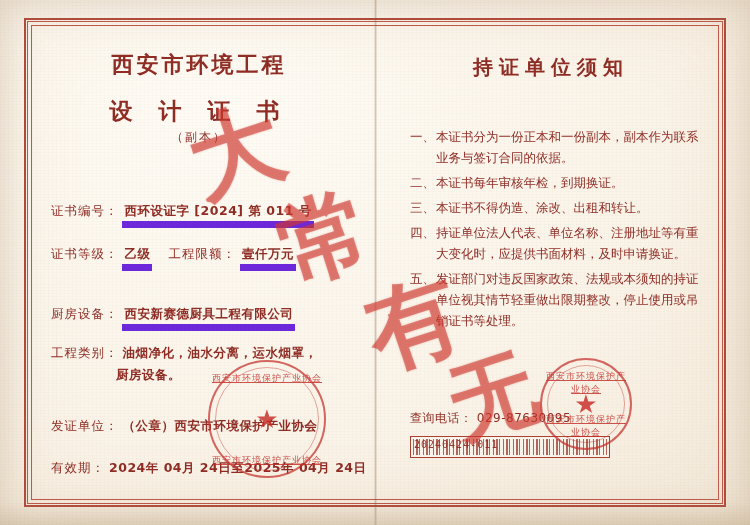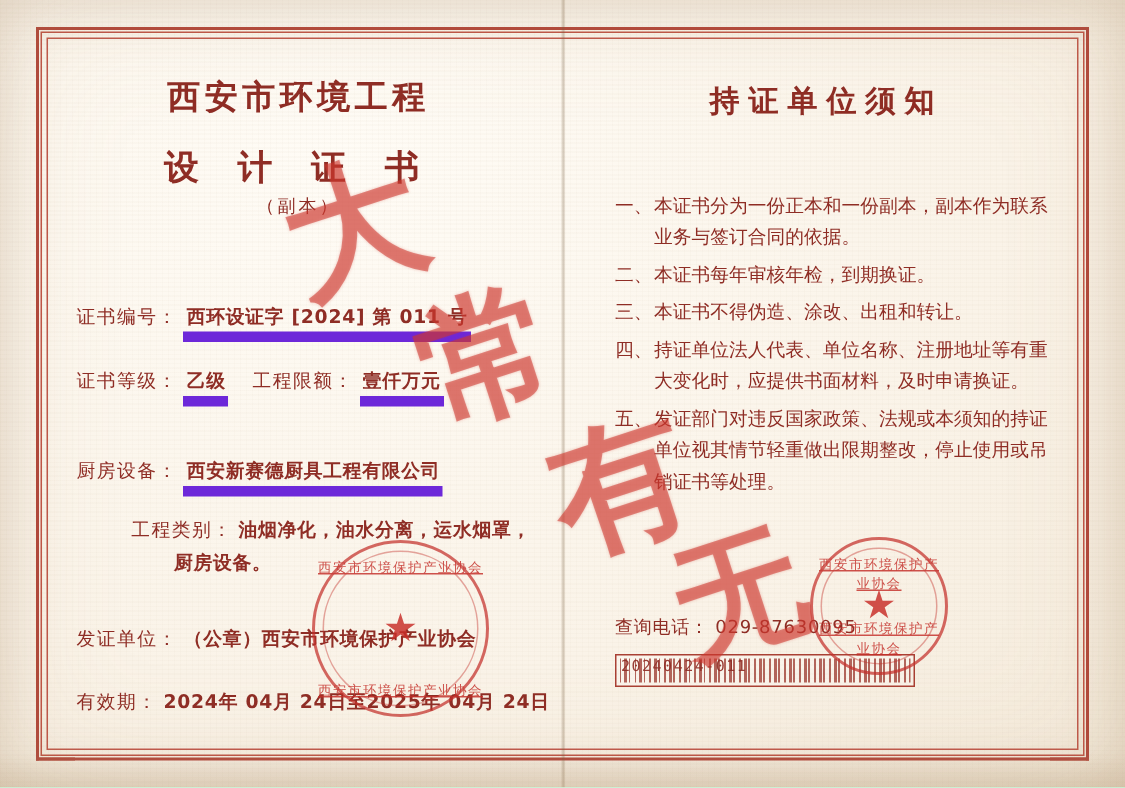--- a/index.html
+++ b/index.html
@@ -5,21 +5,21 @@
   * { box-sizing: border-box; }
   html, body {
     margin: 0; padding: 0;
     width: 750px; height: 525px;
     background: #ffffff;
     font-family: "DejaVu Sans", sans-serif;
   }
   #page {
     position: relative;
     width: 750px; height: 525px;
-    background: #86efac;
+    background: #e5e5e5;
     overflow: hidden;
   }
   
   .paper-bg {
     position: absolute; inset: 0;
     background:
       radial-gradient(ellipse at 30% 20%, rgba(255,252,246,1) 0%, rgba(250,243,232,1) 60%, rgba(244,234,218,1) 100%);
   }
   .paper-noise {
     position: absolute; inset: 0;
@@ -110,21 +110,21 @@
   .field .val {
     display: inline-block;
     font-weight: bold;
     letter-spacing: 0.5px;
   }
   .field .val.ul { border-bottom: 7px solid #6d28d9; padding: 0 2px; }
 
   .f-no     { top: 183px; }
   .f-grade  { top: 226px; }
   .f-unit   { top: 286px; }
-  .f-type   { top: 325px; text-align: right; }
+  .f-type   { top: 325px; }
   .f-type2  { top: 347px; left: 92px; }
   .f-issuer { top: 398px; }
   .f-valid  { top: 440px; }
 
   
   .r-title {
     position: absolute; left: 0; right: 0; top: 36px;
     text-align: center;
     font-family: "DejaVu Serif", serif;
     font-size: 20px; font-weight: bold;

